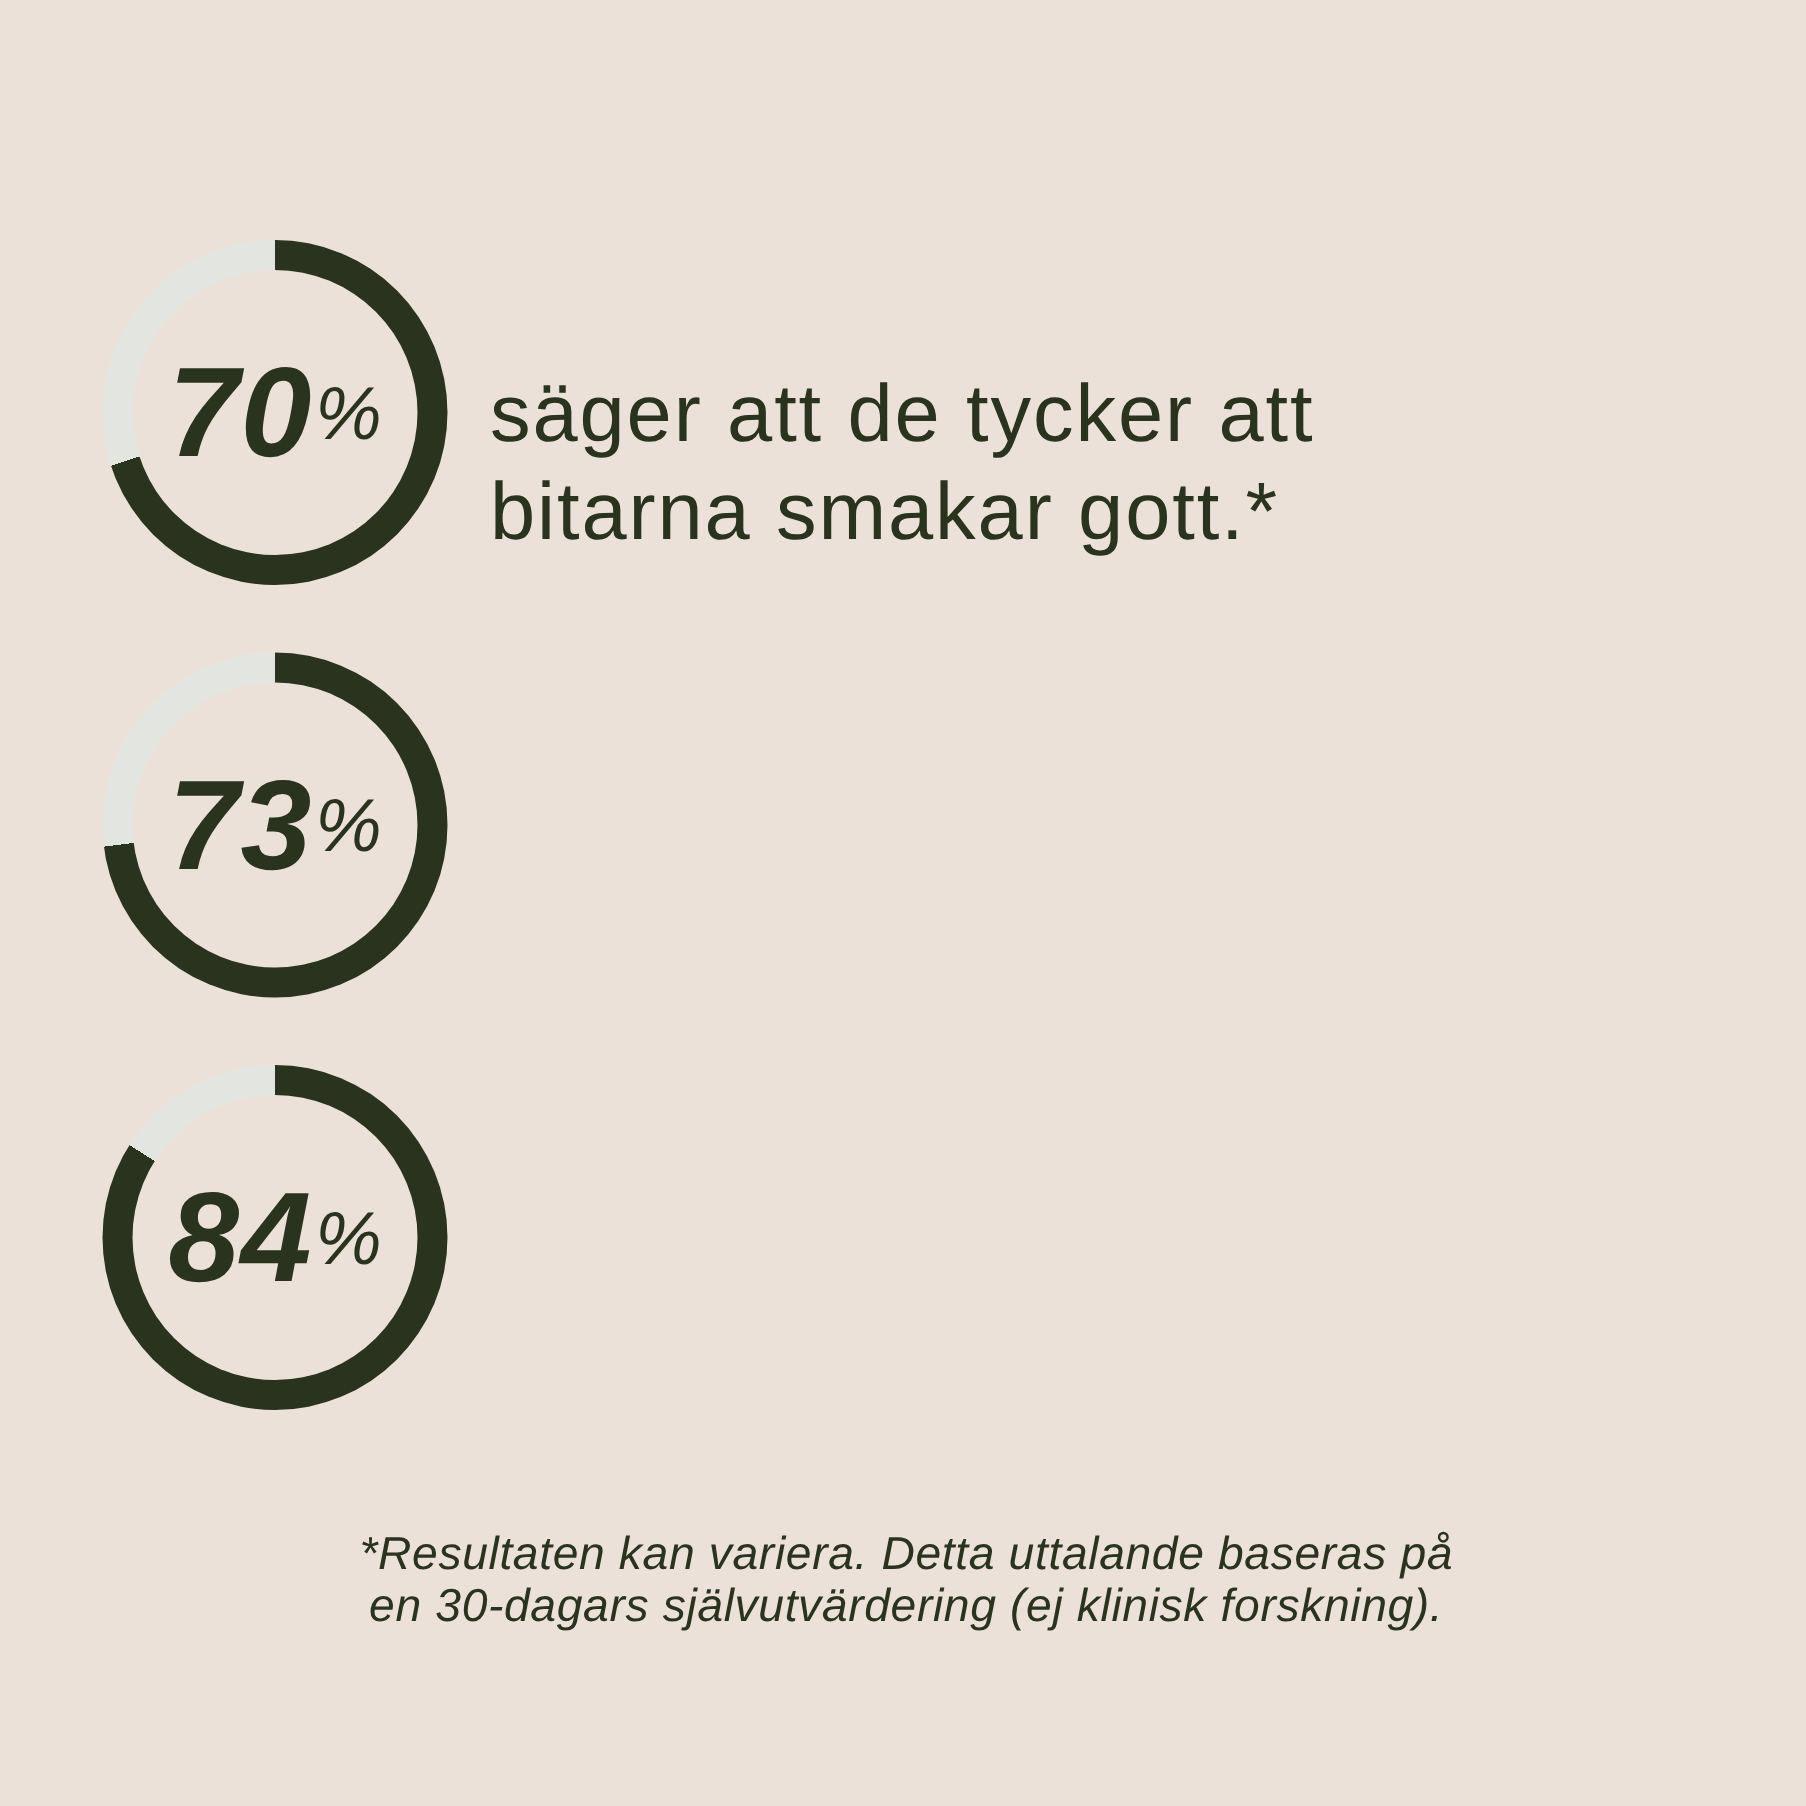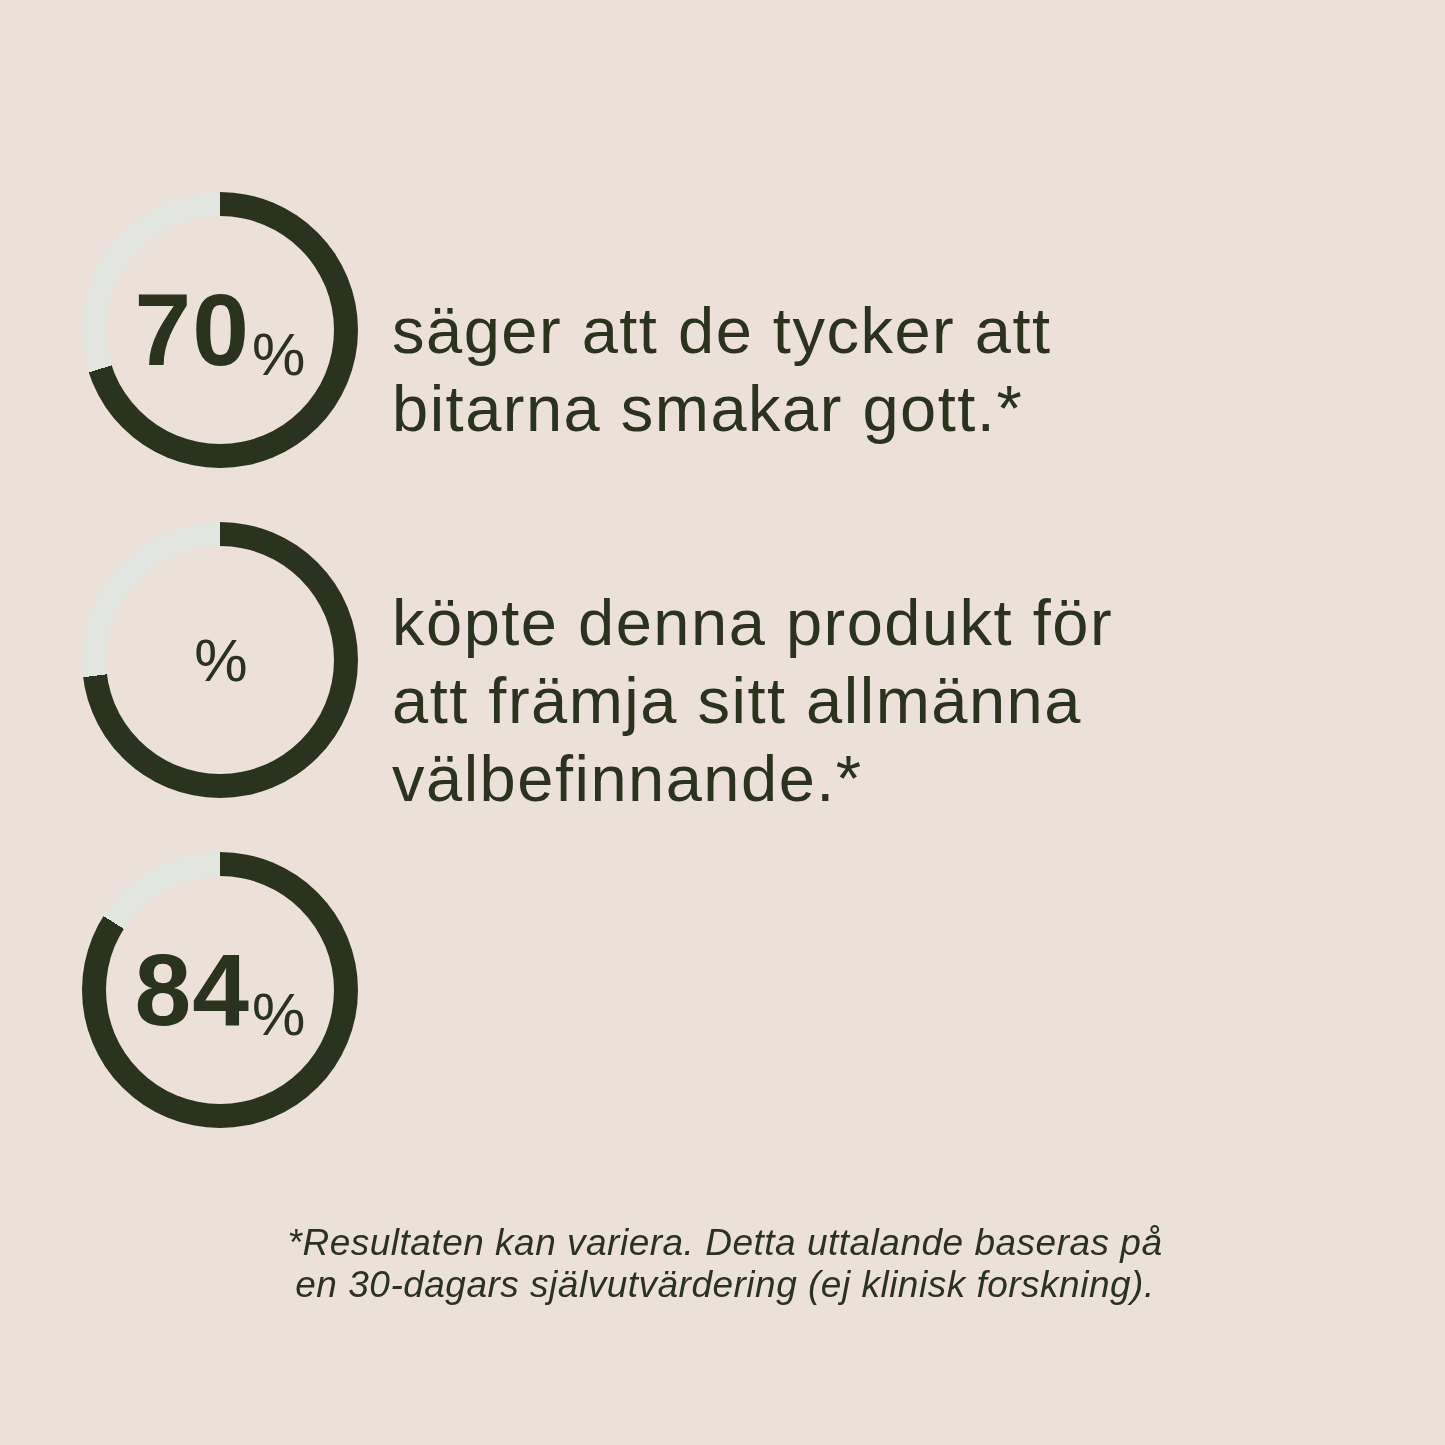--- a/index.html
+++ b/index.html
@@ -35,21 +35,22 @@
   }
   .donut-label {
     position: absolute;
     inset: 0;
     display: flex;
     align-items: center;
     justify-content: center;
   }
   .value-row {
     display: flex;
-    align-items: flex-end;
+    align-items: center;
+    font-style: italic;
   }
   .num {
     font-size: 102px;
     font-weight: 700;
     letter-spacing: 1px;
   }
   .pct {
     font-size: 60px;
     font-weight: 400;
     margin-left: 2px;
@@ -96,27 +97,25 @@
       </span>
     </div>
   </div>
   <div class="stat-text stat-text-1">säger att de tycker att
 bitarna smakar gott.*</div>
 
   <div class="donut donut-2" style="background: conic-gradient(rgb(42, 51, 30) 0deg, rgb(42, 51, 30) 262.8deg, rgb(227, 229, 225) 262.8deg, rgb(227, 229, 225) 360deg);">
     <div class="donut-hole" style="background: rgb(236, 225, 216);"></div>
     <div class="donut-label">
       <span class="value-row">
+        <span class="num">73</span>
         <span class="pct">%</span>
       </span>
     </div>
   </div>
-  <div class="stat-text stat-text-2">köpte denna produkt för
-att främja sitt allmänna
-välbefinnande.*</div>
 
   <div class="donut donut-3" style="background: conic-gradient(rgb(42, 51, 30) 0deg, rgb(42, 51, 30) 302.4deg, rgb(227, 229, 225) 302.4deg, rgb(227, 229, 225) 360deg);">
     <div class="donut-hole" style="background: rgb(236, 225, 216);"></div>
     <div class="donut-label">
       <span class="value-row">
         <span class="num">84</span>
         <span class="pct">%</span>
       </span>
     </div>
   </div>

